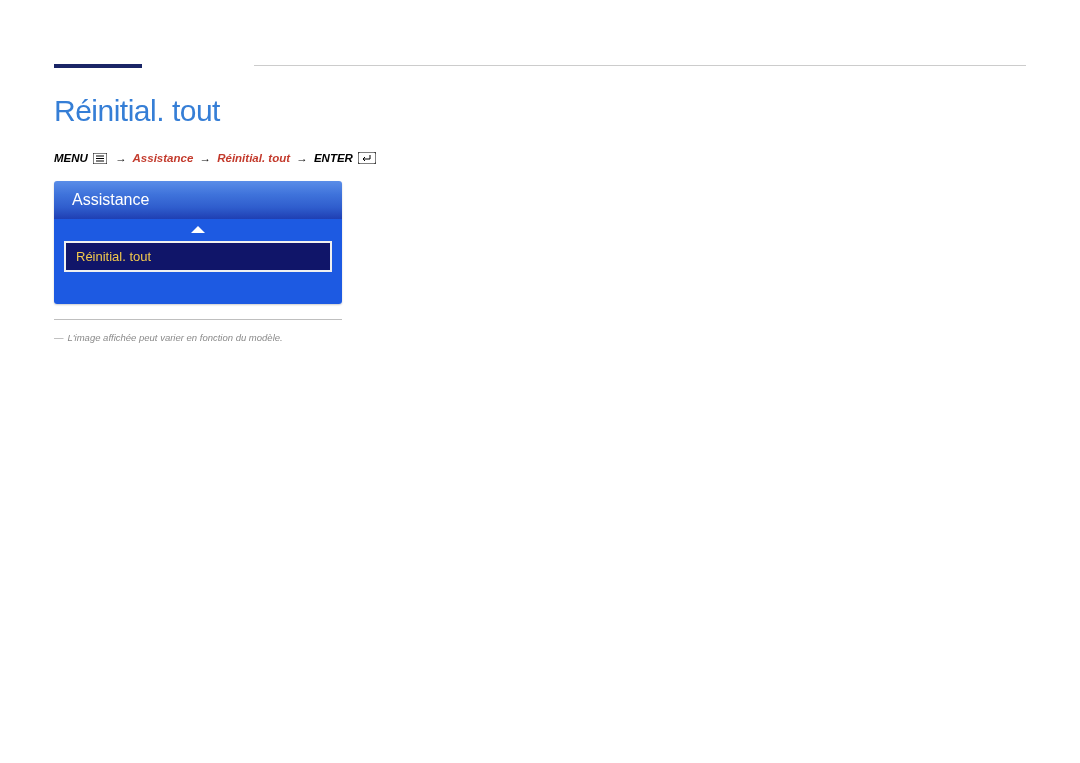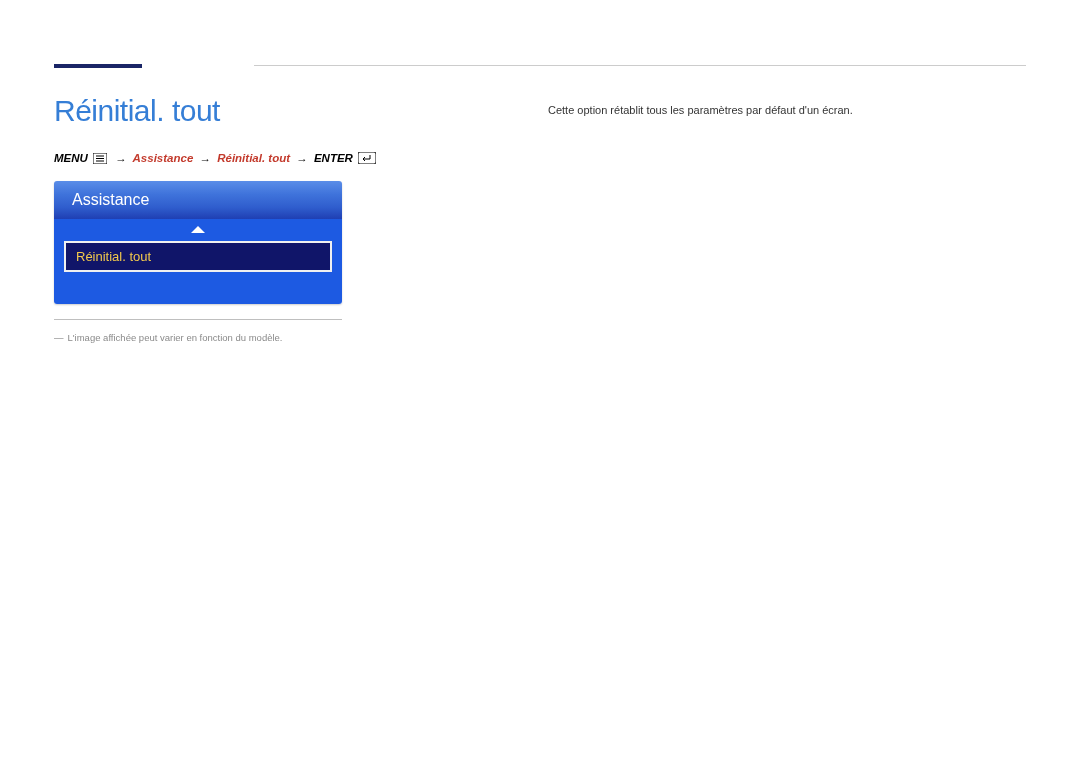--- a/index.html
+++ b/index.html
@@ -114,20 +114,21 @@
       width: 288px;
       height: 1px;
       background: #bfbfbf;
     }
     .disclaimer {
       position: absolute;
       left: 54px;
       top: 332px;
       font-size: 9.5px;
       color: #8a8a8a;
+      font-style: italic;
     }
     .disclaimer .dash {
       color: #8a8a8a;
       margin-right: 4px;
     }
     .description {
       position: absolute;
       left: 548px;
       top: 104px;
       font-size: 11px;
@@ -188,14 +189,13 @@
       <div class="panel-item">Réinitial. tout</div>
     </div>
   </div>
 
   <div class="panel-divider"></div>
 
   <div class="disclaimer">
     <span class="dash">―</span><span>L'image affichée peut varier en fonction du modèle.</span>
   </div>
 
-  <div class="description">Cette option rétablit tous les paramètres par défaut d'un écran.</div>
 </div>
 
 </body></html>

